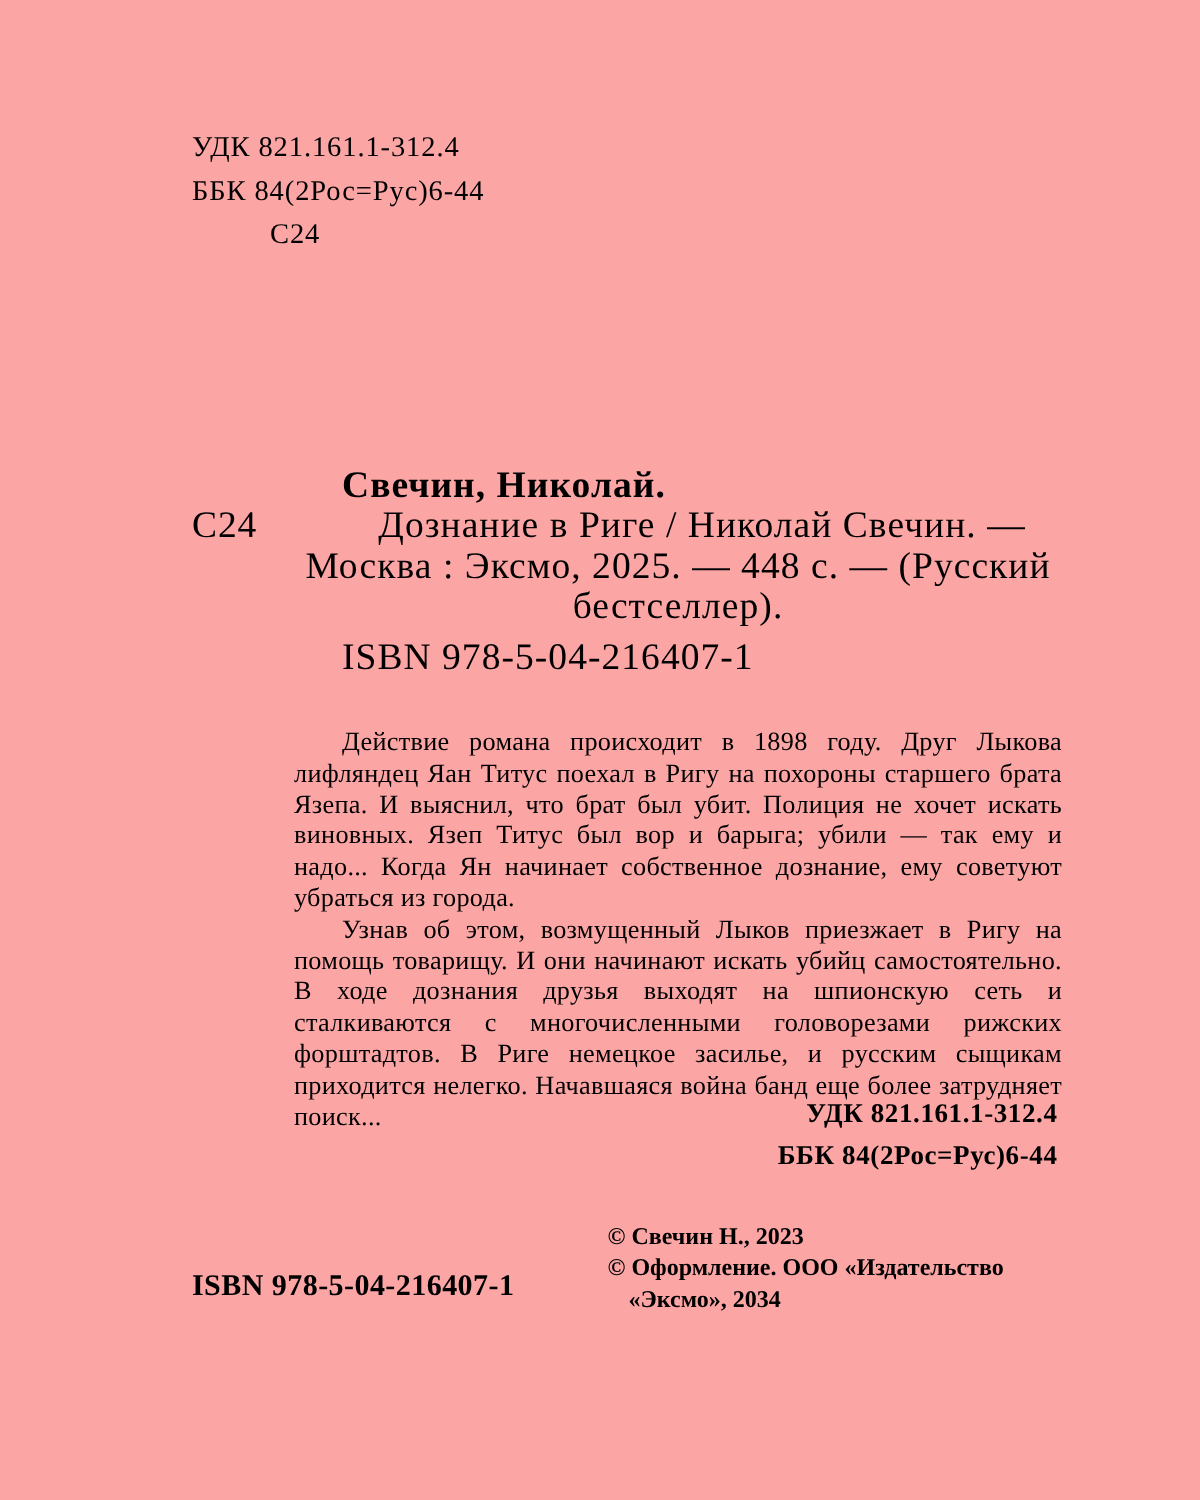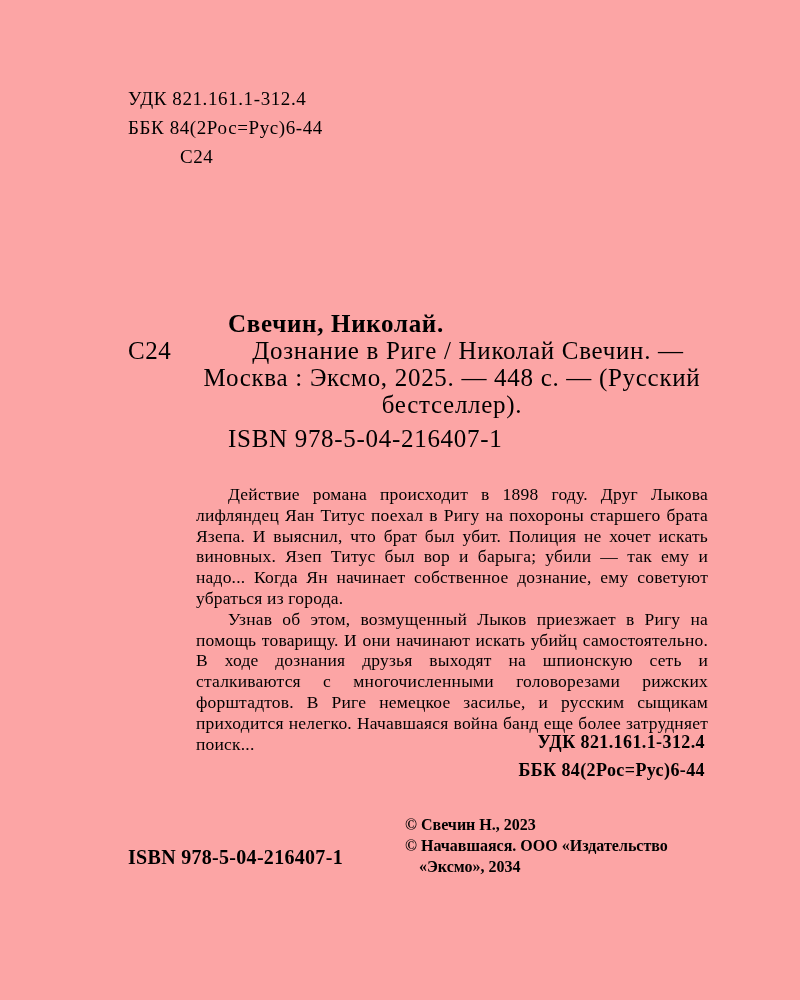--- a/index.html
+++ b/index.html
@@ -149,17 +149,17 @@
 
   <div class="bottom-codes">
     <div>УДК 821.161.1-312.4</div>
     <div>ББК 84(2Рос=Рус)6-44</div>
   </div>
 
   <div class="footer-isbn">ISBN 978-5-04-216407-1</div>
 
   <div class="copyrights">
     <div>© Свечин Н., 2023</div>
-    <div>© Начавшаяся. ООО «Издательство</div>
+    <div>© Оформление. ООО «Издательство</div>
     <div class="indent">«Эксмо», 2034</div>
   </div>
 
 </div>
 
 </body></html>

